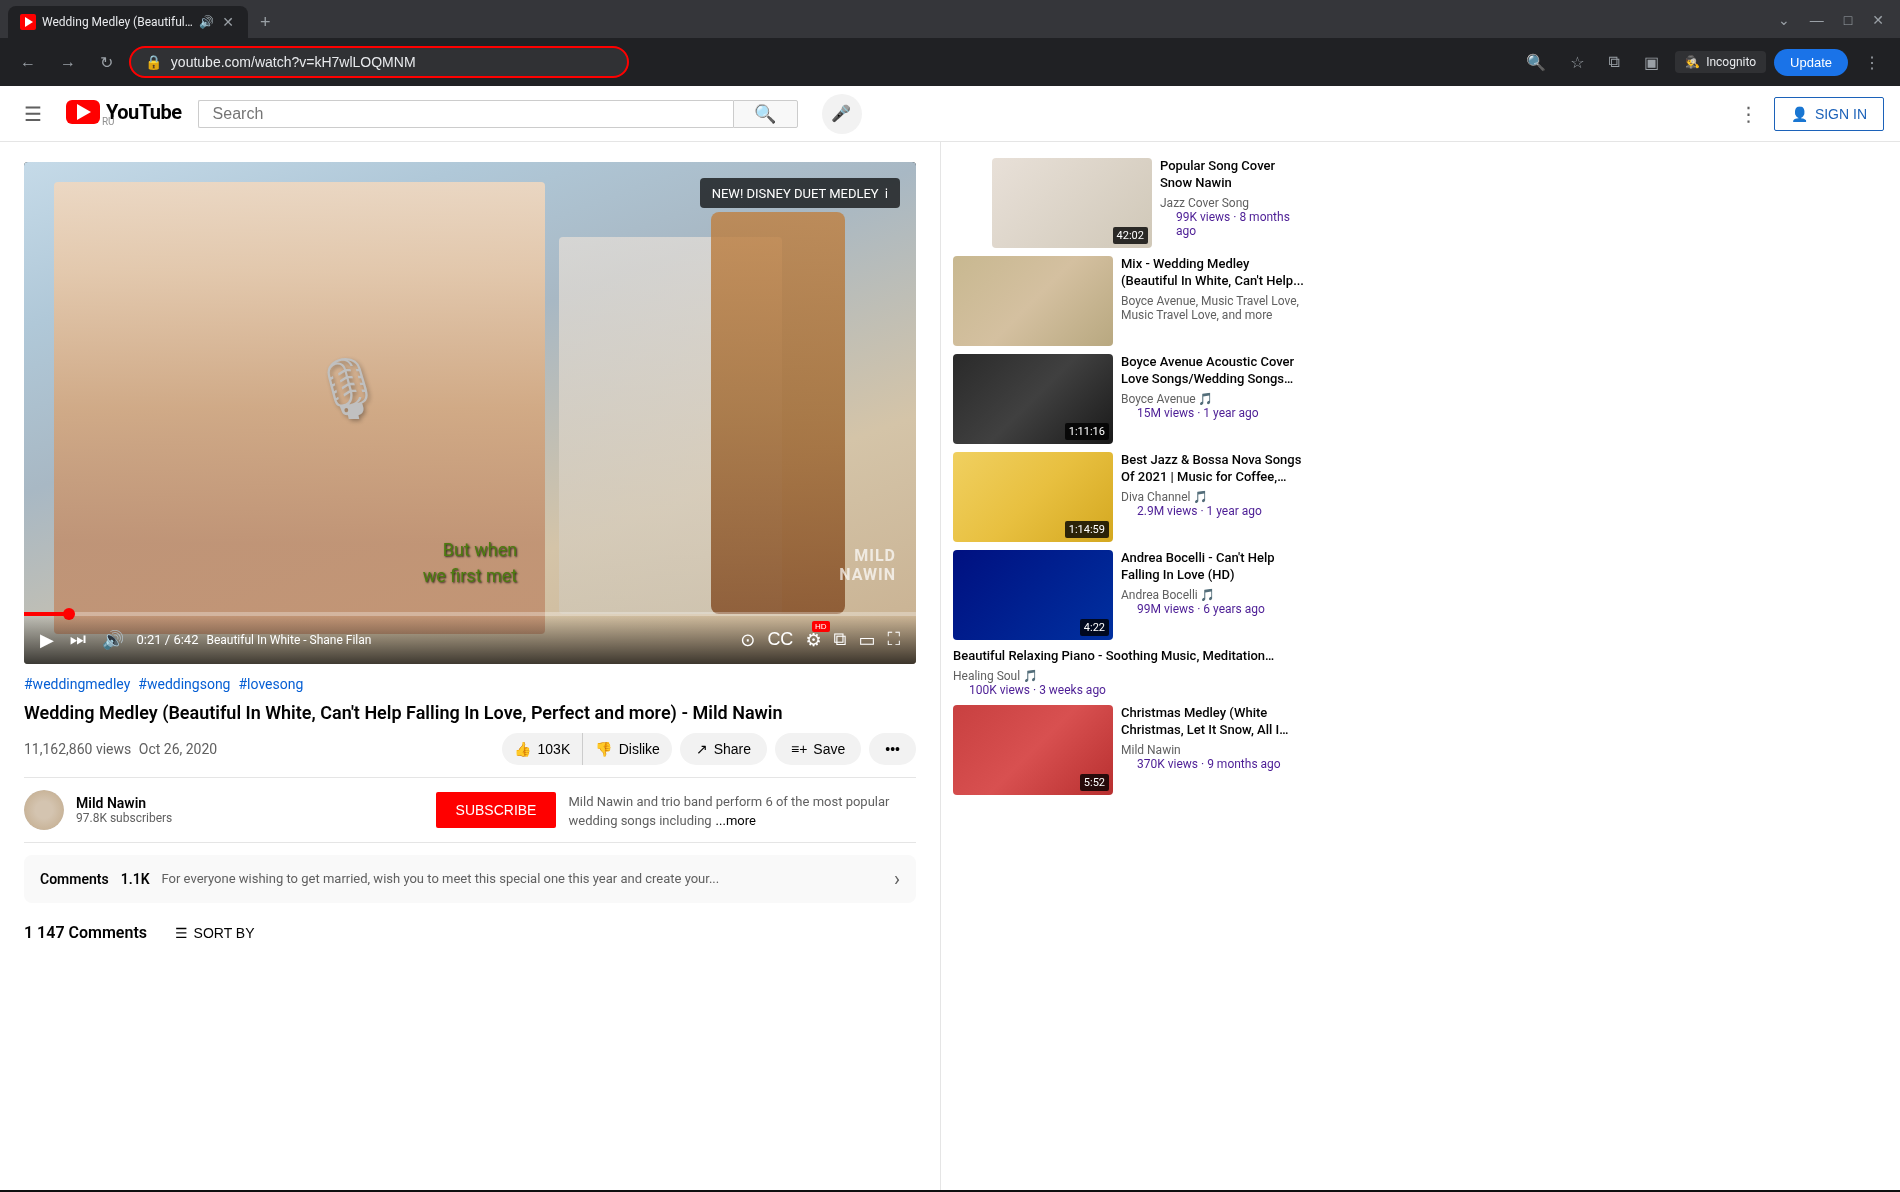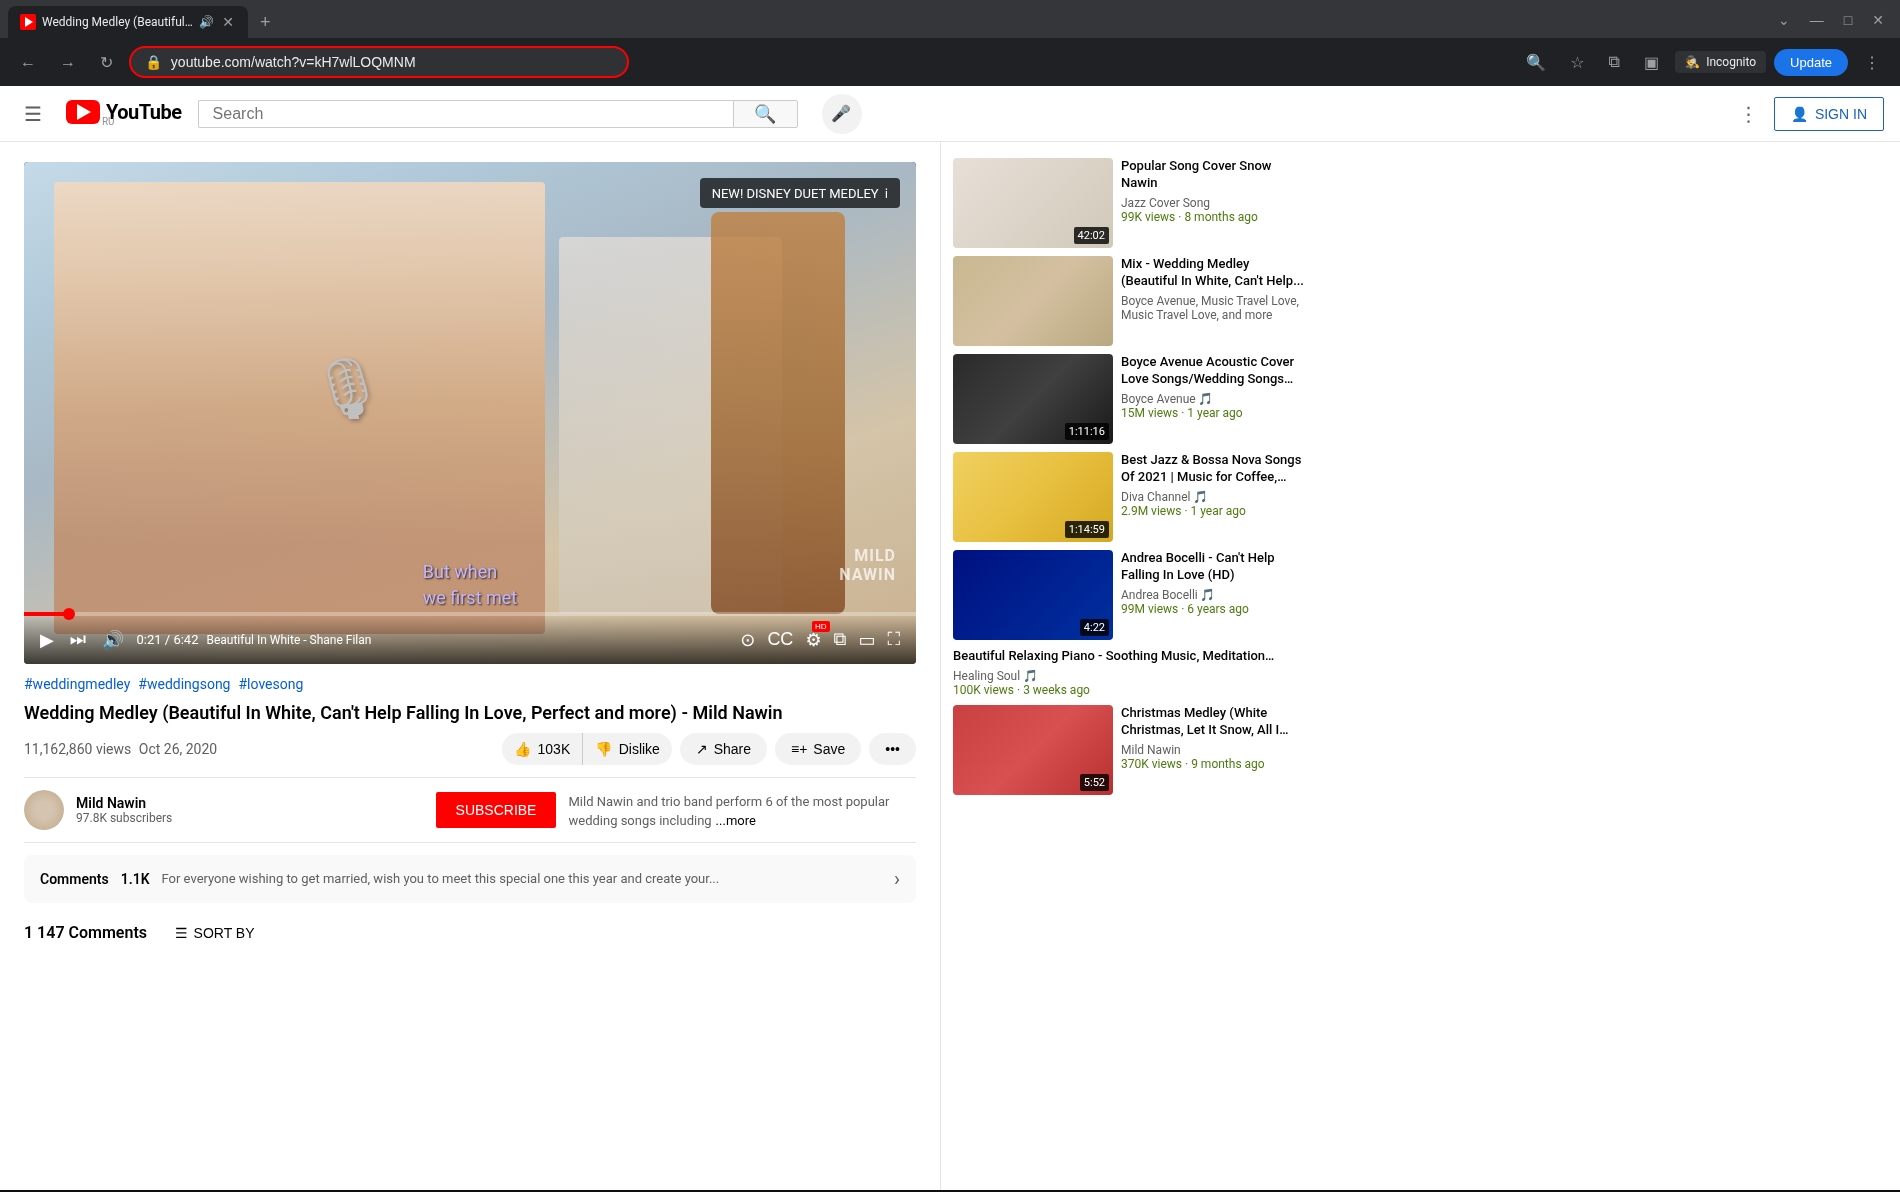--- a/index.html
+++ b/index.html
@@ -49,21 +49,21 @@
     .yt-sidebar { width: 380px; padding: 16px 12px; background: #fff; border-left: 1px solid #e5e5e5; overflow-y: auto; }
 
     
     .video-player { position: relative; width: 100%; background: #000; border-radius: 4px; overflow: hidden; aspect-ratio: 16/9; }
     .video-scene { width: 100%; height: 100%; background: linear-gradient(160deg, #c5dae8 0%, #b0c8d8 20%, #a8b8c4 40%, #d4c4a8 70%, #c8b090 100%); position: relative; }
     .video-person { position: absolute; left: 30px; top: 20px; width: 55%; height: 90%; background: linear-gradient(180deg, #f0d8c0 0%, #e8c8a8 20%, #d4a880 50%, #c09070 80%); border-radius: 4px; opacity: 0.9; }
     .video-mic { position: absolute; left: 32%; top: 38%; font-size: 60px; color: #c0c0c0; text-shadow: 2px 2px 4px rgba(0,0,0,0.3); }
     .video-bg-person { position: absolute; right: 15%; top: 15%; width: 25%; height: 75%; background: linear-gradient(180deg, #e8e0d8 0%, #d0c8b8 100%); opacity: 0.7; border-radius: 4px; }
     .video-instrument { position: absolute; right: 8%; top: 10%; width: 15%; height: 80%; background: linear-gradient(180deg, #c08040 0%, #a06830 50%, #804820 100%); border-radius: 8px; opacity: 0.8; }
     .video-watermark { position: absolute; bottom: 80px; right: 20px; color: rgba(255,255,255,0.7); font-size: 16px; font-weight: bold; letter-spacing: 1px; text-align: right; }
-    .video-subtitle { position: absolute; bottom: 54px; left: 50%; transform: translateX(-50%); color: #c4b5fd; font-size: 18px; text-align: left; text-shadow: 1px 1px 2px rgba(0,0,0,0.8); line-height: 1.4; }
+    .video-subtitle { position: absolute; bottom: 76px; left: 50%; transform: translateX(-50%); color: #4d7c0f; font-size: 18px; text-align: right; text-shadow: 1px 1px 2px rgba(0,0,0,0.8); line-height: 1.4; }
     .video-badge { position: absolute; top: 16px; right: 16px; background: rgba(0,0,0,0.7); color: #fff; padding: 6px 12px; border-radius: 4px; font-size: 13px; display: flex; align-items: center; gap: 6px; }
     .video-progress { position: absolute; bottom: 48px; left: 0; right: 0; height: 4px; background: rgba(255,255,255,0.3); cursor: pointer; }
     .video-progress-filled { height: 100%; background: #ff0000; width: 5%; position: relative; }
     .video-progress-dot { width: 12px; height: 12px; background: #ff0000; border-radius: 50%; position: absolute; right: -6px; top: -4px; }
     .video-controls { position: absolute; bottom: 0; left: 0; right: 0; background: linear-gradient(transparent, rgba(0,0,0,0.7)); padding: 8px 12px; display: flex; align-items: center; gap: 8px; height: 48px; }
     .ctrl-btn { background: none; border: none; color: #fff; cursor: pointer; font-size: 18px; padding: 4px; }
     .ctrl-time { color: #fff; font-size: 13px; white-space: nowrap; }
     .ctrl-title { color: #fff; font-size: 12px; flex: 1; overflow: hidden; text-overflow: ellipsis; white-space: nowrap; }
     .ctrl-right { display: flex; align-items: center; gap: 4px; margin-left: auto; }
     .ctrl-settings-badge { background: #ff0000; color: #fff; font-size: 8px; padding: 1px 3px; border-radius: 2px; position: absolute; top: -4px; right: -4px; }
@@ -99,29 +99,29 @@
     .comments-title { font-size: 16px; font-weight: 600; color: #030303; }
     .sort-btn { display: flex; align-items: center; gap: 6px; background: none; border: none; cursor: pointer; font-size: 14px; color: #030303; padding: 6px 12px; }
 
     
     .sidebar-item { display: flex; gap: 8px; margin-bottom: 8px; cursor: pointer; }
     .sidebar-thumb { width: 160px; height: 90px; border-radius: 4px; background: #ccc; flex-shrink: 0; position: relative; overflow: hidden; }
     .sidebar-duration { position: absolute; bottom: 4px; right: 4px; background: rgba(0,0,0,0.8); color: #fff; font-size: 11px; padding: 2px 4px; border-radius: 2px; }
     .sidebar-info { flex: 1; }
     .sidebar-title { font-size: 13px; font-weight: 500; color: #030303; line-height: 1.3; display: -webkit-box; -webkit-line-clamp: 2; -webkit-box-orient: vertical; overflow: hidden; }
     .sidebar-channel { font-size: 12px; color: #606060; margin-top: 4px; }
-    .sidebar-meta { font-size: 12px; color: #4d7c0f; }
+    .sidebar-meta { font-size: 12px; color: #4c1d95; margin-left: 16px; }
 
     
     ::-webkit-scrollbar { width: 8px; }
     ::-webkit-scrollbar-track { background: #f1f1f1; }
     ::-webkit-scrollbar-thumb { background: #ccc; border-radius: 4px; }
 
     
-    .thumb-1 { background: linear-gradient(135deg, #e8e0d8 0%, #d0c8b8 100%); }
+    .thumb-1 { background: linear-gradient(135deg, #e8e0d8 0%, #d0c8b8 100%); margin-left: 39px; }
     .thumb-2 { background: linear-gradient(135deg, #c8b890 0%, #d4c0a0 50%, #b8a880 100%); }
     .thumb-3 { background: linear-gradient(135deg, #2a2a2a 0%, #404040 50%, #1a1a1a 100%); }
     .thumb-4 { background: linear-gradient(135deg, #f0d060 0%, #e8c040 50%, #d4a820 100%); }
     .thumb-5 { background: linear-gradient(135deg, #001080 0%, #002090 50%, #0030a0 100%); }
     .thumb-6 { background: linear-gradient(135deg, #c8d870 0%, #a0b840 50%, #809820 100%); }
     .thumb-7 { background: linear-gradient(135deg, #c84040 0%, #d85050 50%, #b83030 100%); }
   </style>
 </head>
 <body>
 

